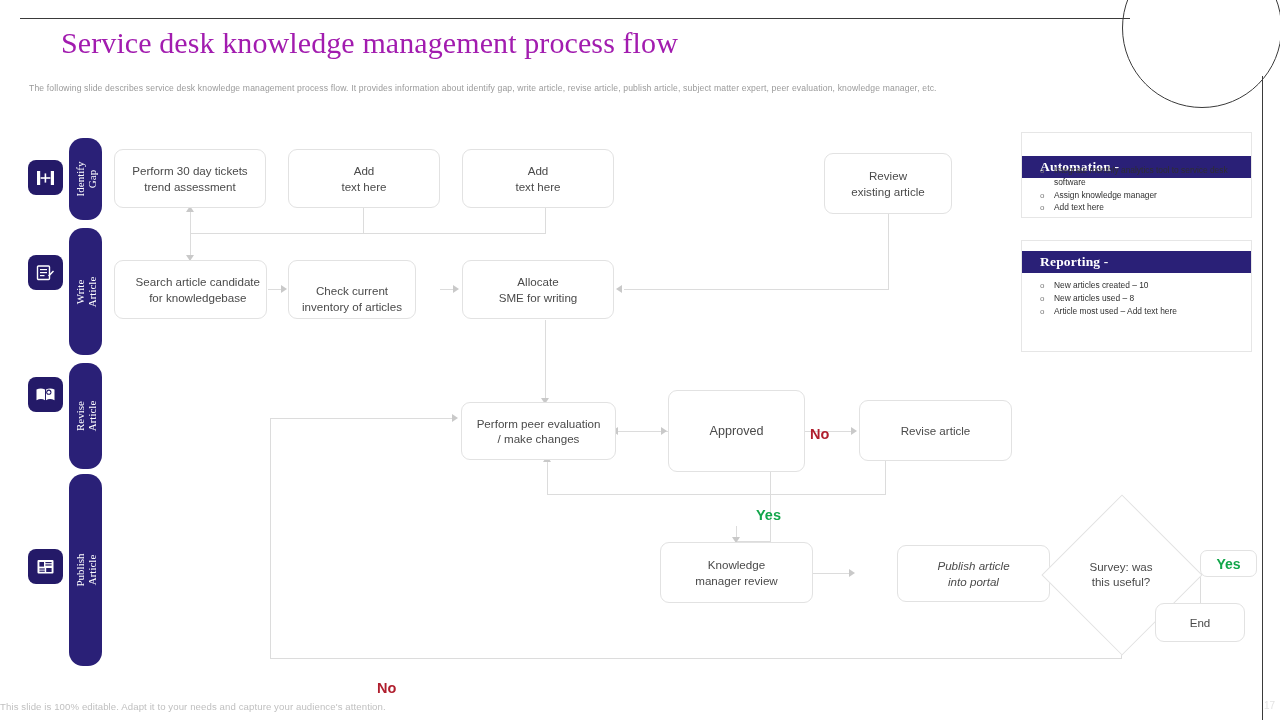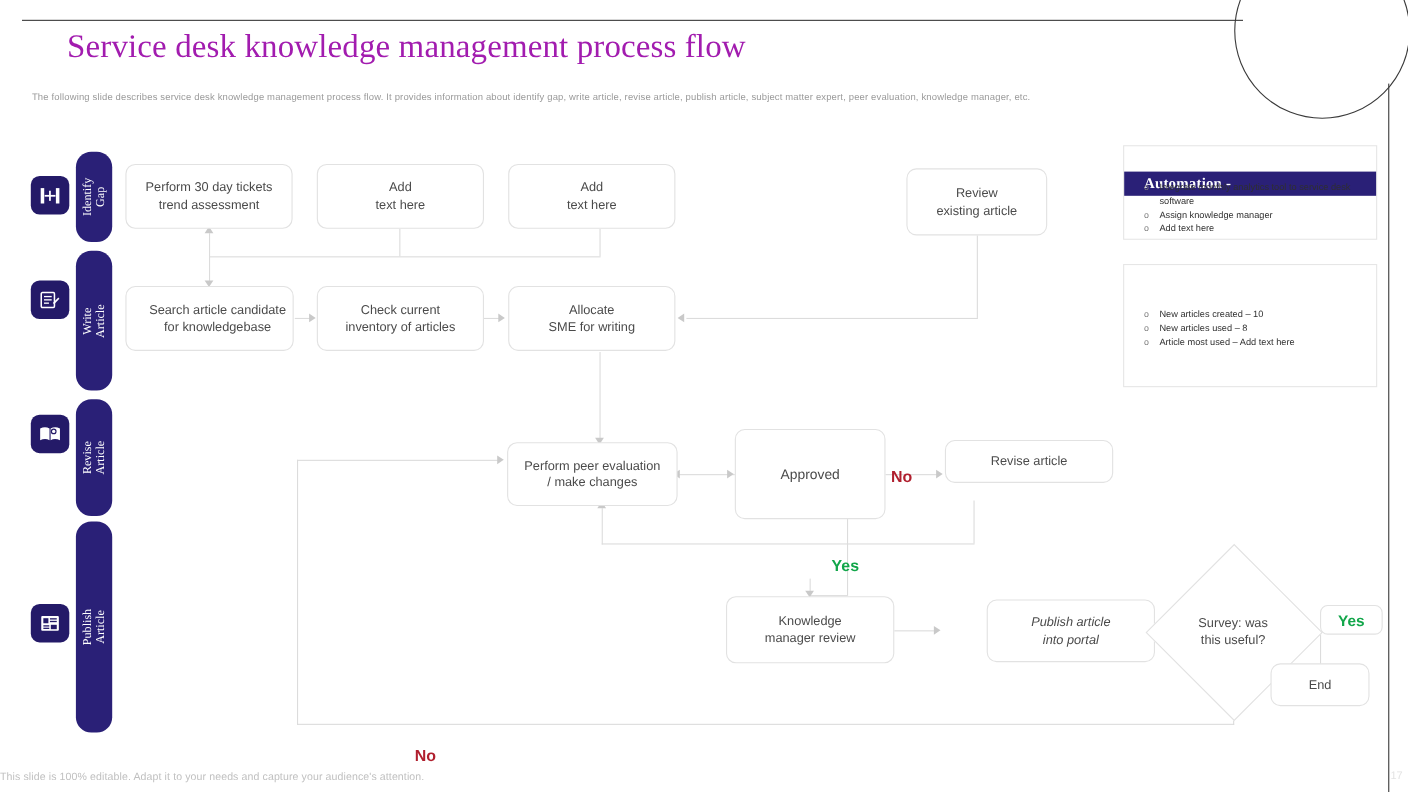--- a/index.html
+++ b/index.html
@@ -252,21 +252,21 @@
       <span>Review</span><br><span>existing article</span>
     </div>
   </div>
 
   <div class="node" style="left:114px;top:260px;width:153px;height:59px;justify-content:flex-end;">
     <div>
       <span>Search article candidate</span><br><span>for knowledgebase</span>
     </div>
   </div>
 
-  <div class="node" style="left:288px;top:260px;width:152px;height:59px;">
+  <div class="node" style="left:288px;top:260px;width:128px;height:59px;align-items:flex-end;">
     <div>
       <span>Check current</span><br><span>inventory of articles</span>
     </div>
   </div>
 
   <div class="node" style="left:462px;top:260px;width:152px;height:59px;">
     <div>
       <span>Allocate</span><br><span>SME for writing</span>
     </div>
   </div>
@@ -274,21 +274,21 @@
   <div class="node" style="left:461px;top:402px;width:155px;height:58px;">
     <div>
       <span>Perform peer evaluation</span><br><span>/ make changes</span>
     </div>
   </div>
 
   <div class="node" style="left:668px;top:390px;width:137px;height:82px;font-size:12.6px;">
     <div>Approved</div>
   </div>
 
-  <div class="node" style="left:859px;top:400px;width:153px;height:39px;">
+  <div class="node" style="left:859px;top:400px;width:153px;height:61px;">
     <div>Revise article</div>
   </div>
 
   <div class="node" style="left:660px;top:542px;width:153px;height:61px;">
     <div>
       <span>Knowledge</span><br><span>manager review</span>
     </div>
   </div>
 
   <div class="node" style="left:897px;top:545px;width:153px;height:57px;font-style:italic;">
@@ -318,20 +318,21 @@
   <div class="panel" style="left:1021px;top:132px;width:231px;height:86px;">
     <div class="panel-head" style="top:23px;">Automation -</div>
     <ul style="margin-top:32px;">
       <li>Integrate monthly analytics tool to service desk software</li>
       <li>Assign knowledge manager</li>
       <li>Add text here</li>
     </ul>
   </div>
 
   <div class="panel" style="left:1021px;top:240px;width:231px;height:112px;">
+    <div class="panel-head" style="top:10px;">Reporting -</div>
     <ul style="margin-top:39px;">
       <li>New articles created – 10</li>
       <li>New articles used – 8</li>
       <li>Article most used – Add text here</li>
     </ul>
   </div>
 
   <div class="footer">This slide is 100% editable. Adapt it to your needs and capture your audience's attention.</div>
   <div class="pageno">17</div>
 

